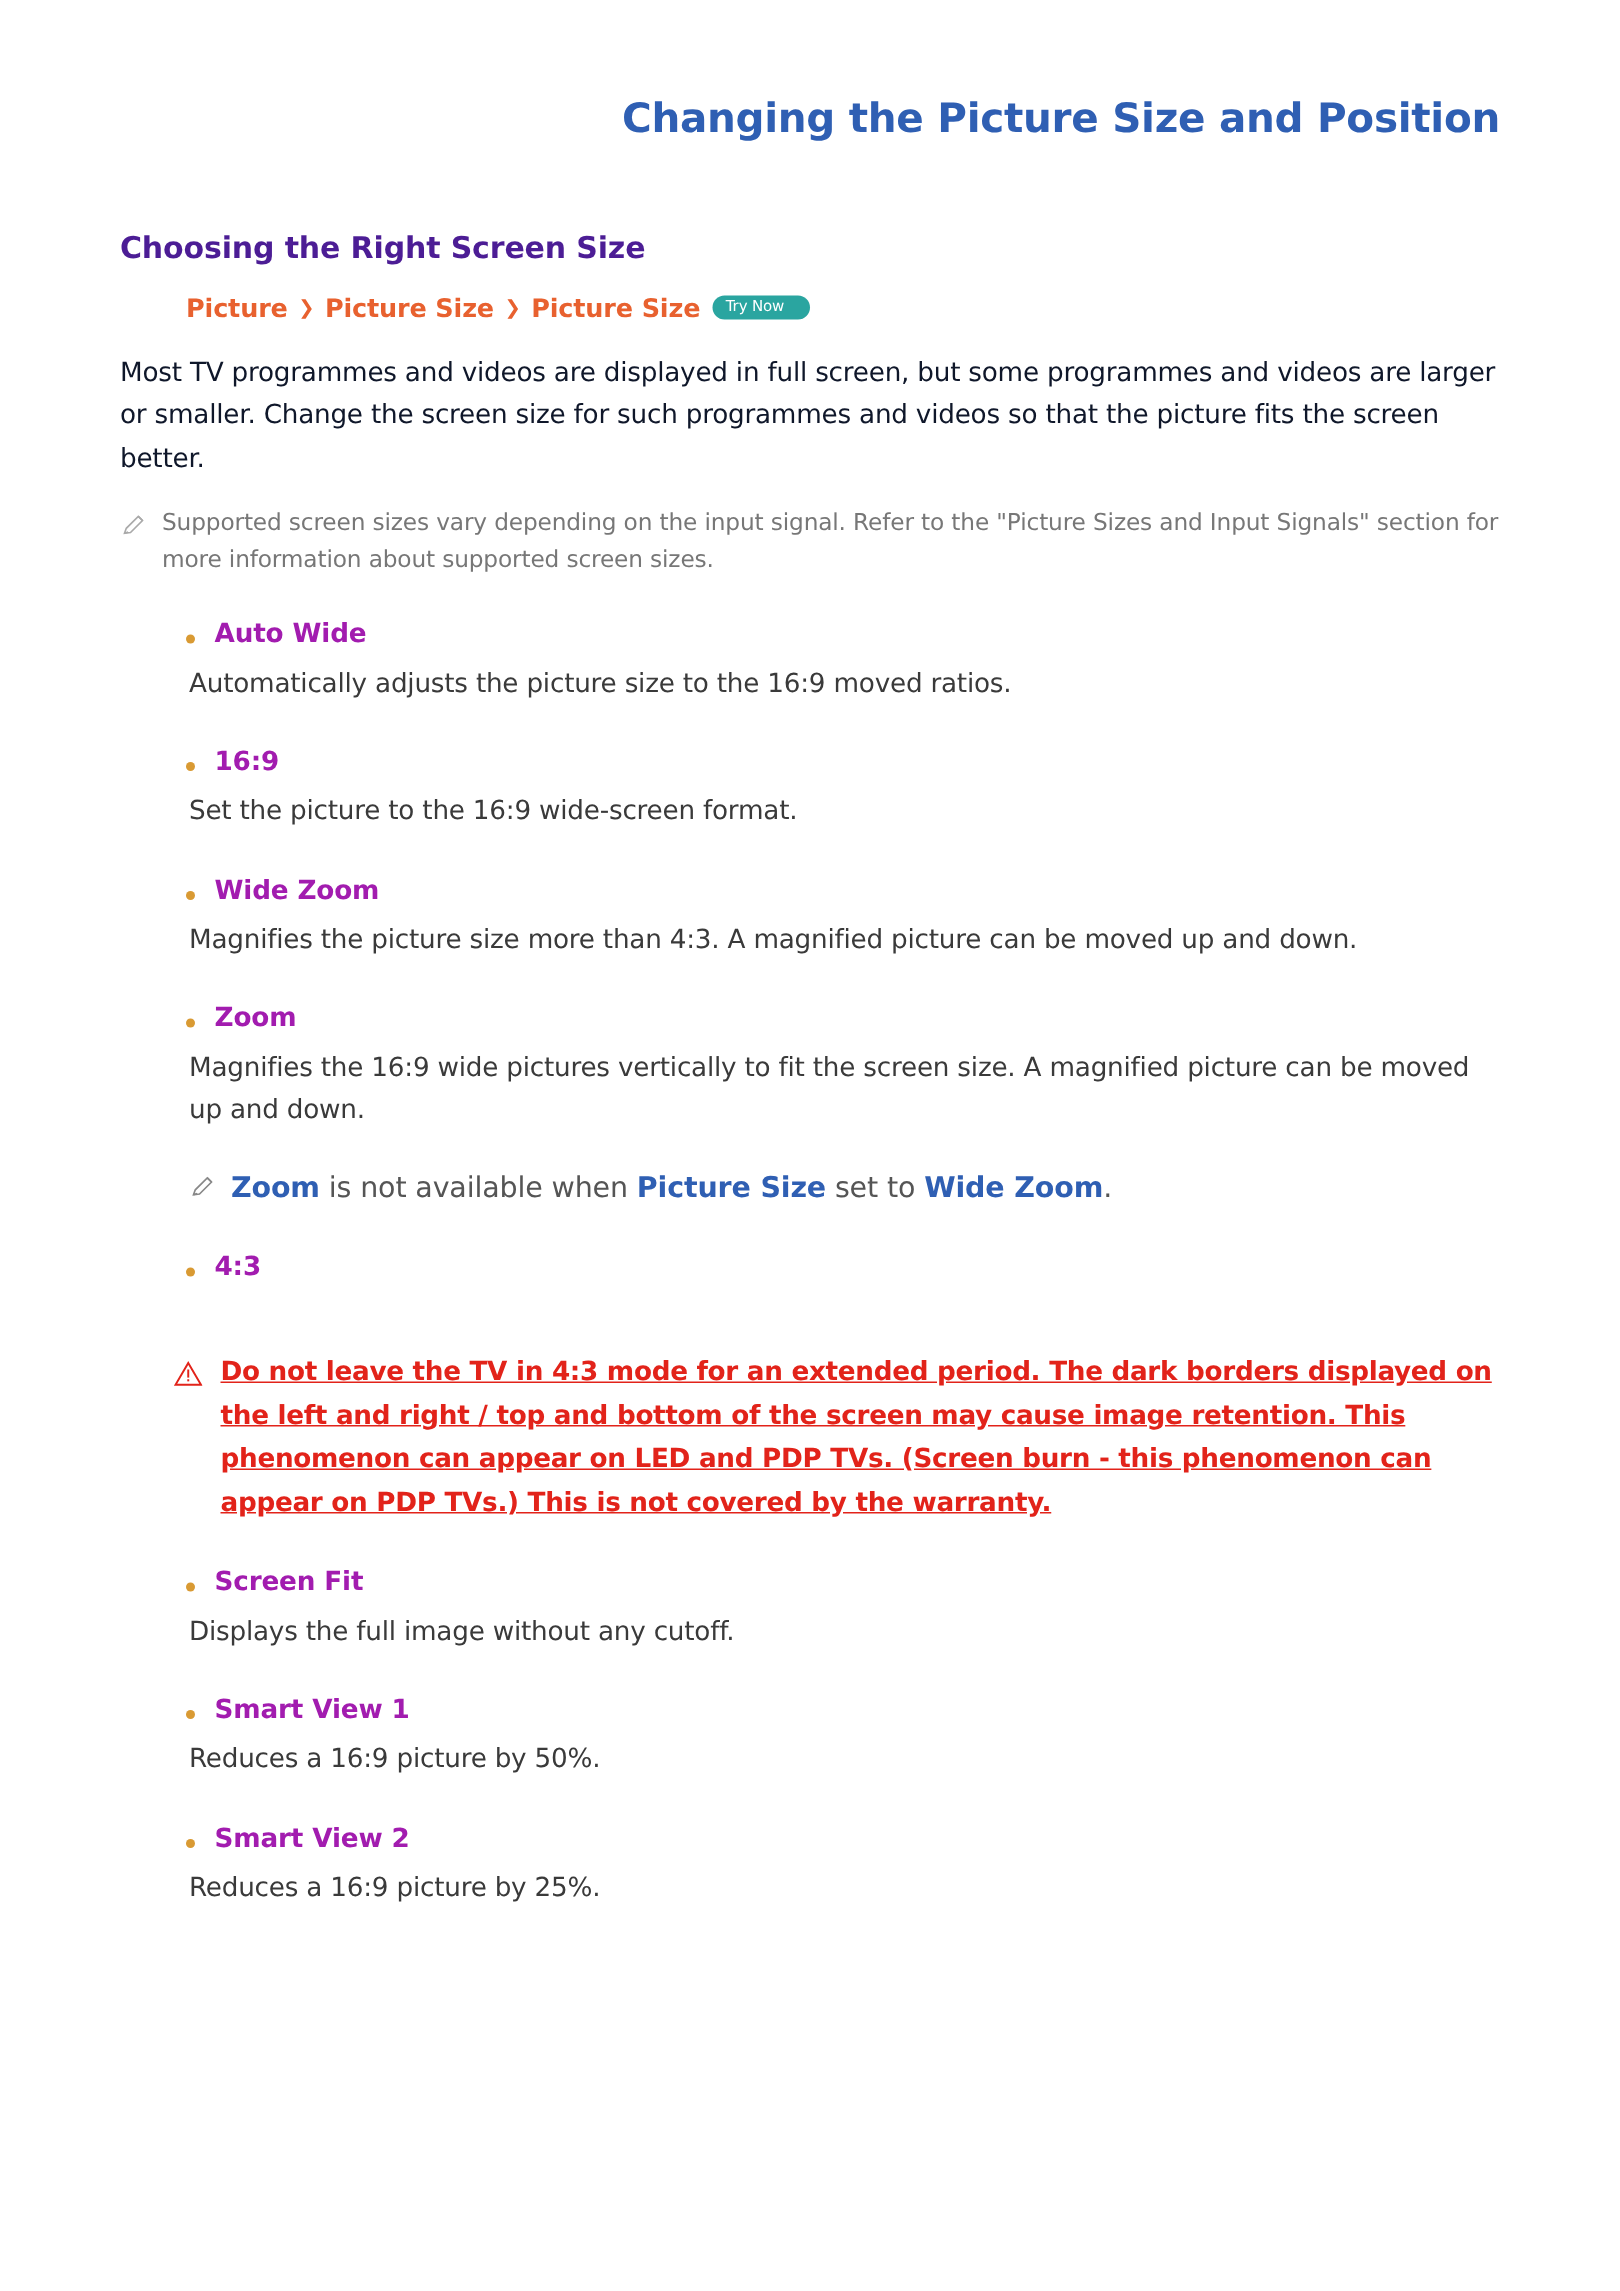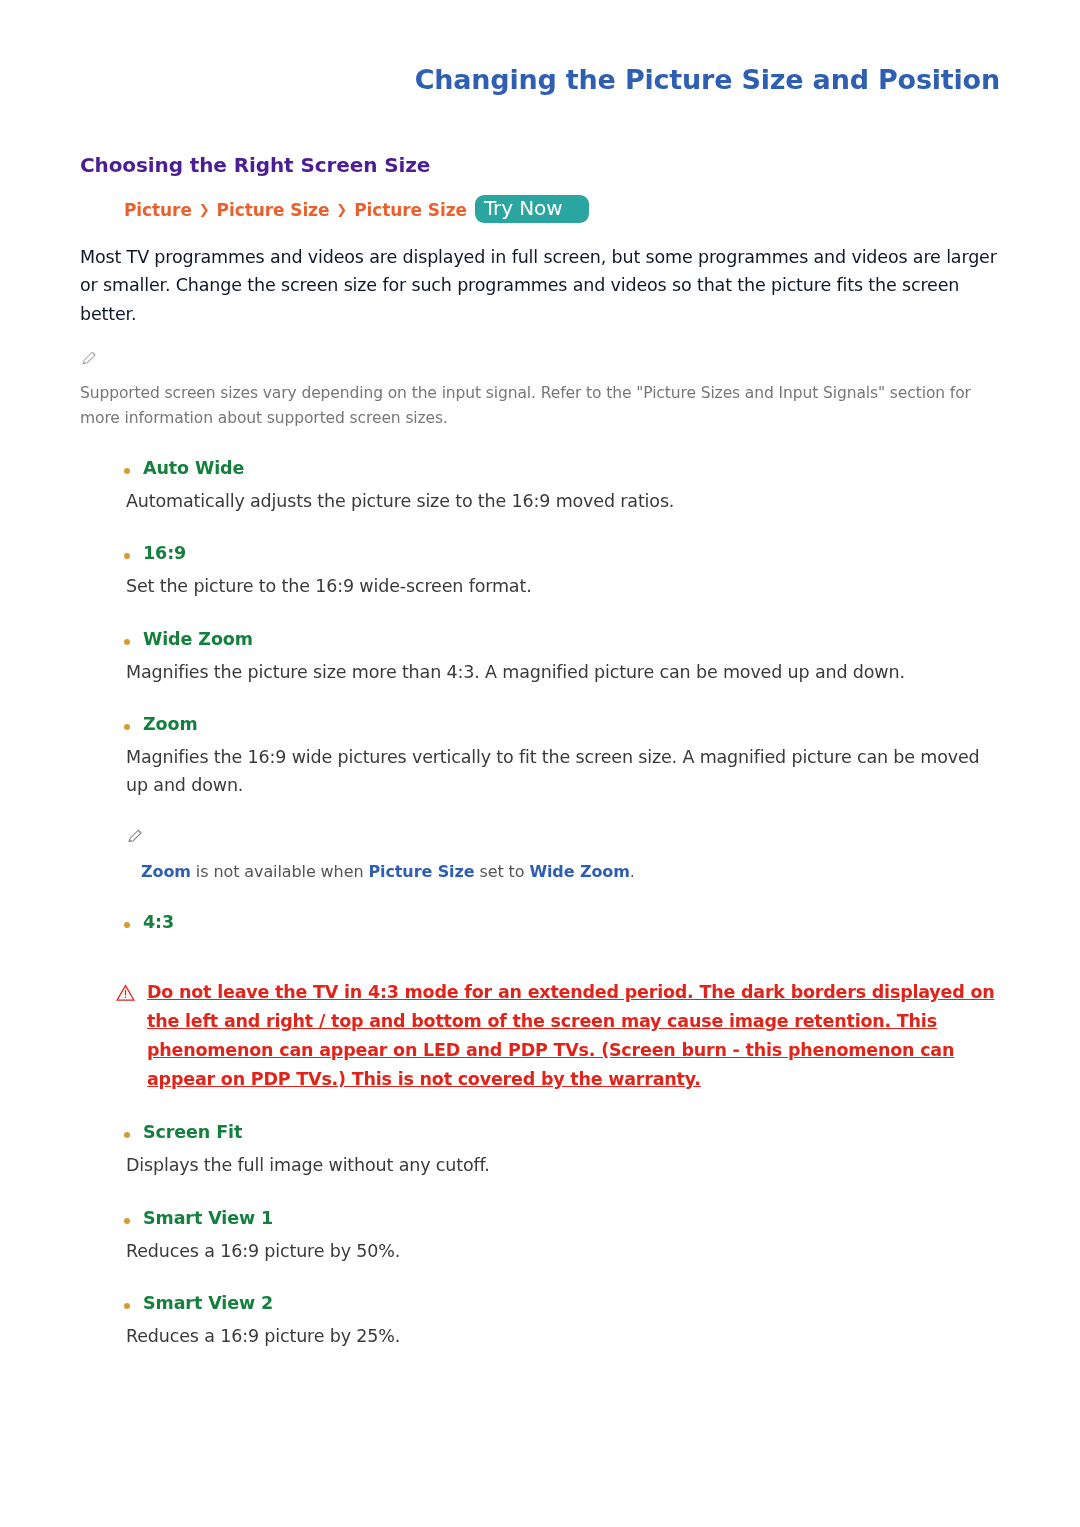--- a/index.html
+++ b/index.html
@@ -56,62 +56,60 @@
     margin-right: 7px;
     font-size: 13px;
     color: #e8612f;
     position: relative;
     top: -1px;
   }
   .try-now {
     display: inline-block;
     background: #2aa5a0;
     color: #ffffff;
-    font-size: 20px;
+    font-size: 10px;
     font-weight: normal;
     border-radius: 9px;
-    padding: 2px 27px 3px 9px;
+    padding: 2px 17px 3px 9px;
     line-height: 1.15;
     margin-left: 1px;
     position: relative;
     top: -1px;
   }
   p.body-text {
     font-size: 17.5px;
     line-height: 1.62;
     color: #0f172a;
     margin: 19px 0 0 0;
     letter-spacing: -0.15px;
   }
   .note {
     display: flex;
     margin-top: 16px;
     gap: 10px;
     align-items: flex-start;
-    flex-direction: column;
   }
   .note .pencil {
     flex: 0 0 auto;
     width: 18px;
     margin-top: 5px;
   }
   .note .note-text {
     font-size: 15.5px;
     line-height: 1.58;
     color: #777777;
     letter-spacing: -0.1px;
   }
   .note.inline-note {
     margin-top: 22px;
     padding-left: 46px;
   }
   .note.inline-note .note-text {
-    font-size: 16px;
+    font-size: 19px;
     color: #555555;
-    margin-left: 15px;
   }
   .note.inline-note .kw {
     color: #2f5fb3;
     font-weight: bold;
   }
   .bullet-row {
     display: flex;
     align-items: flex-start;
     margin-top: 28px;
     padding-left: 44px;
@@ -121,21 +119,21 @@
     width: 6px;
     height: 6px;
     border-radius: 50%;
     background: #d99a33;
     margin-top: 10px;
     margin-right: 13px;
   }
   .bullet-row .blabel {
     font-size: 17.5px;
     font-weight: bold;
-    color: #15803d;
+    color: #a21caf;
     letter-spacing: -0.1px;
   }
   .bullet-desc {
     font-size: 17.5px;
     line-height: 1.62;
     color: #3a3a3a;
     margin-top: 9px;
     padding-left: 46px;
     letter-spacing: -0.15px;
   }

